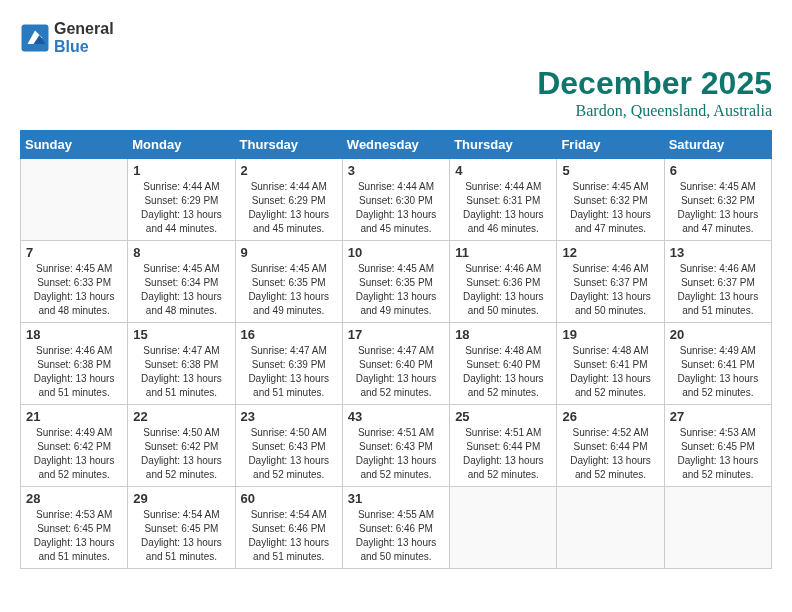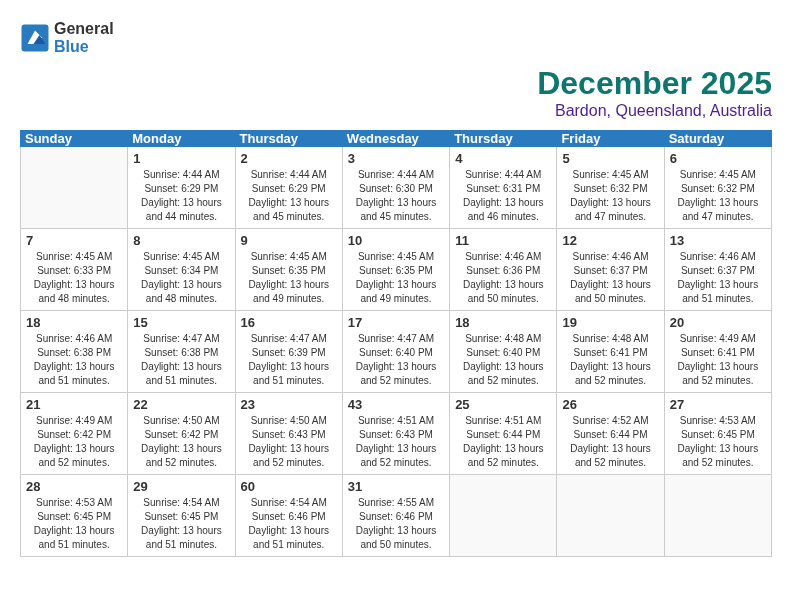--- a/index.html
+++ b/index.html
@@ -29,31 +29,32 @@
       text-align: right;
     }
     .month-title {
       font-size: 32px;
       font-weight: bold;
       color: #0f766e;
       margin-top: 45px;
     }
     .location {
       font-size: 16px;
-      color: #4c1d95;
+      color: #0f766e;
+      font-family: Liberation Serif, serif;
     }
     table {
       width: 100%;
       border-collapse: collapse;
       font-size: 11px;
     }
     th {
       background-color: #2a7abf;
       color: white;
-      padding: 0 4px;
+      padding: 6px 4px;
       text-align: left;
       font-size: 13px;
       font-weight: bold;
       border: 1px solid #2a7abf;
     }
     td {
       border: 1px solid #ccc;
       vertical-align: top;
       padding: 4px 5px;
       height: 80px;

